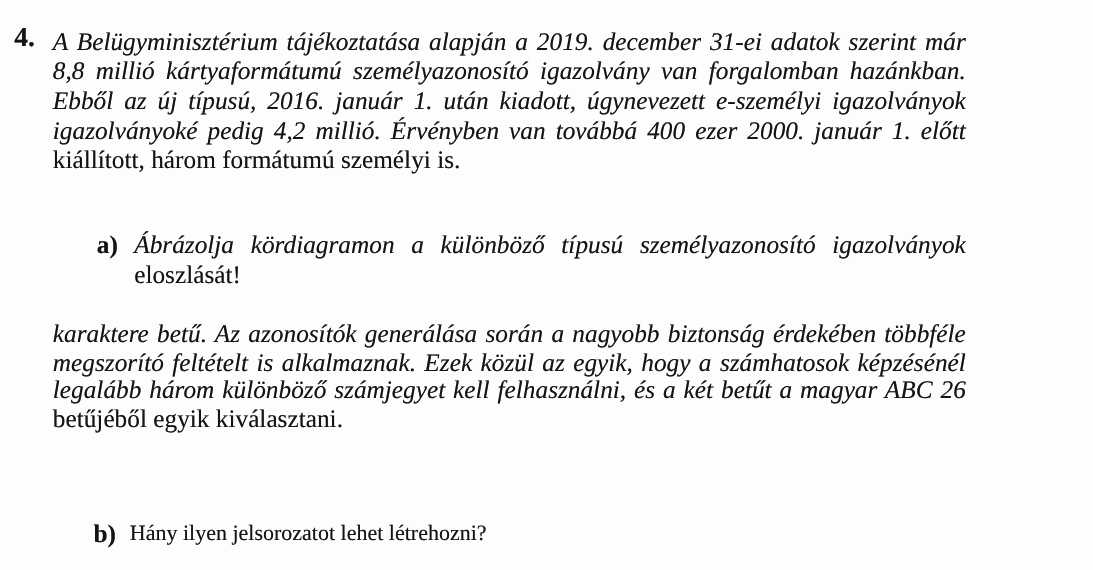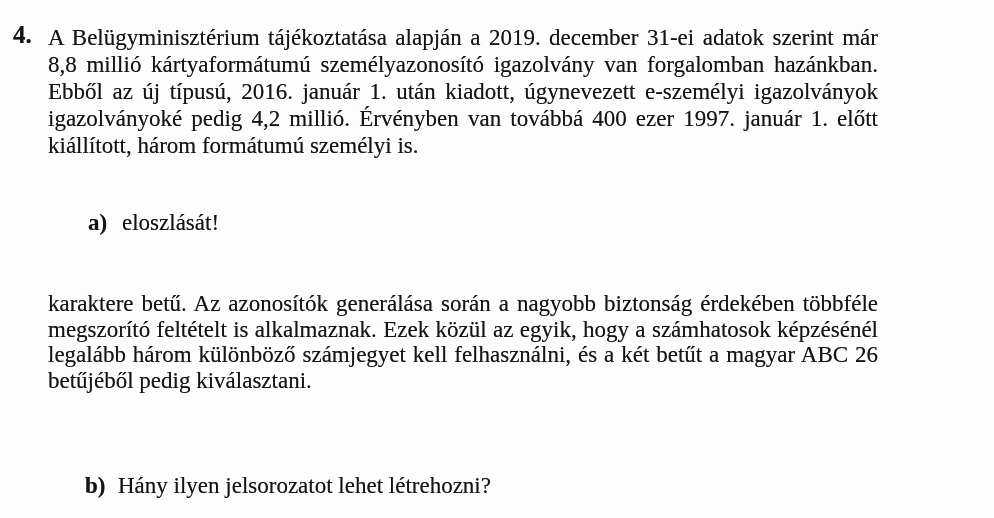--- a/index.html
+++ b/index.html
@@ -19,20 +19,21 @@
   }
   .ln {
     font-size: 23px;
     line-height: 27px;
     white-space: normal;
   }
   
   .j {
     text-align: justify;
     text-align-last: justify;
+    font-style: italic;
   }
   #problem-number {
     position: absolute;
     left: 13px;
     top: 21px;
     font-size: 25px;
     font-weight: bold;
   }
   #intro {
     position: absolute;
@@ -69,51 +70,52 @@
     line-height: 25.5px;
   }
   #part-b {
     position: absolute;
     left: 85px;
     top: 472px;
     width: 790px;
   }
   #part-b .text {
     margin-left: 33px;
-    font-size: 23px;
+    font-size: 20px;
     line-height: 27px;
   }
 </style>
 </head>
 <body>
 
 <div id="page">
 
   <div id="problem-number">4.</div>
 
   <div id="intro">
     <div class="ln j">A Belügyminisztérium tájékoztatása alapján a 2019. december 31-ei adatok szerint már</div>
     <div class="ln j">8,8 millió kártyaformátumú személyazonosító igazolvány van forgalomban hazánkban.</div>
     <div class="ln j">Ebből az új típusú, 2016. január 1. után kiadott, úgynevezett e-személyi igazolványok</div>
-    <div class="ln j">igazolványoké pedig 4,2 millió. Érvényben van továbbá 400 ezer 1997. január 1. előtt</div>
+    <div class="ln j">igazolványoké pedig 4,2 millió. Érvényben van továbbá 400 ezer 2000. január 1. előtt</div>
     <div class="ln">kiállított, három formátumú személyi is.</div>
   </div>
 
   <div id="part-a">
     <span class="label">a)</span>
     <div class="lines">
+      <div class="ln j">Ábrázolja kördiagramon a különböző típusú személyazonosító igazolványok</div>
       <div class="ln">eloszlását!</div>
     </div>
   </div>
 
   <div id="middle">
     <div class="ln j">karaktere betű. Az azonosítók generálása során a nagyobb biztonság érdekében többféle</div>
     <div class="ln j">megszorító feltételt is alkalmaznak. Ezek közül az egyik, hogy a számhatosok képzésénél</div>
     <div class="ln j">legalább három különböző számjegyet kell felhasználni, és a két betűt a magyar ABC 26</div>
-    <div class="ln">betűjéből pedig kiválasztani.</div>
+    <div class="ln">betűjéből egyik kiválasztani.</div>
   </div>
 
   <div id="part-b">
     <span class="label">b)</span>
     <div class="text">Hány ilyen jelsorozatot lehet létrehozni?</div>
   </div>
 
 </div>
 
 </body></html>

